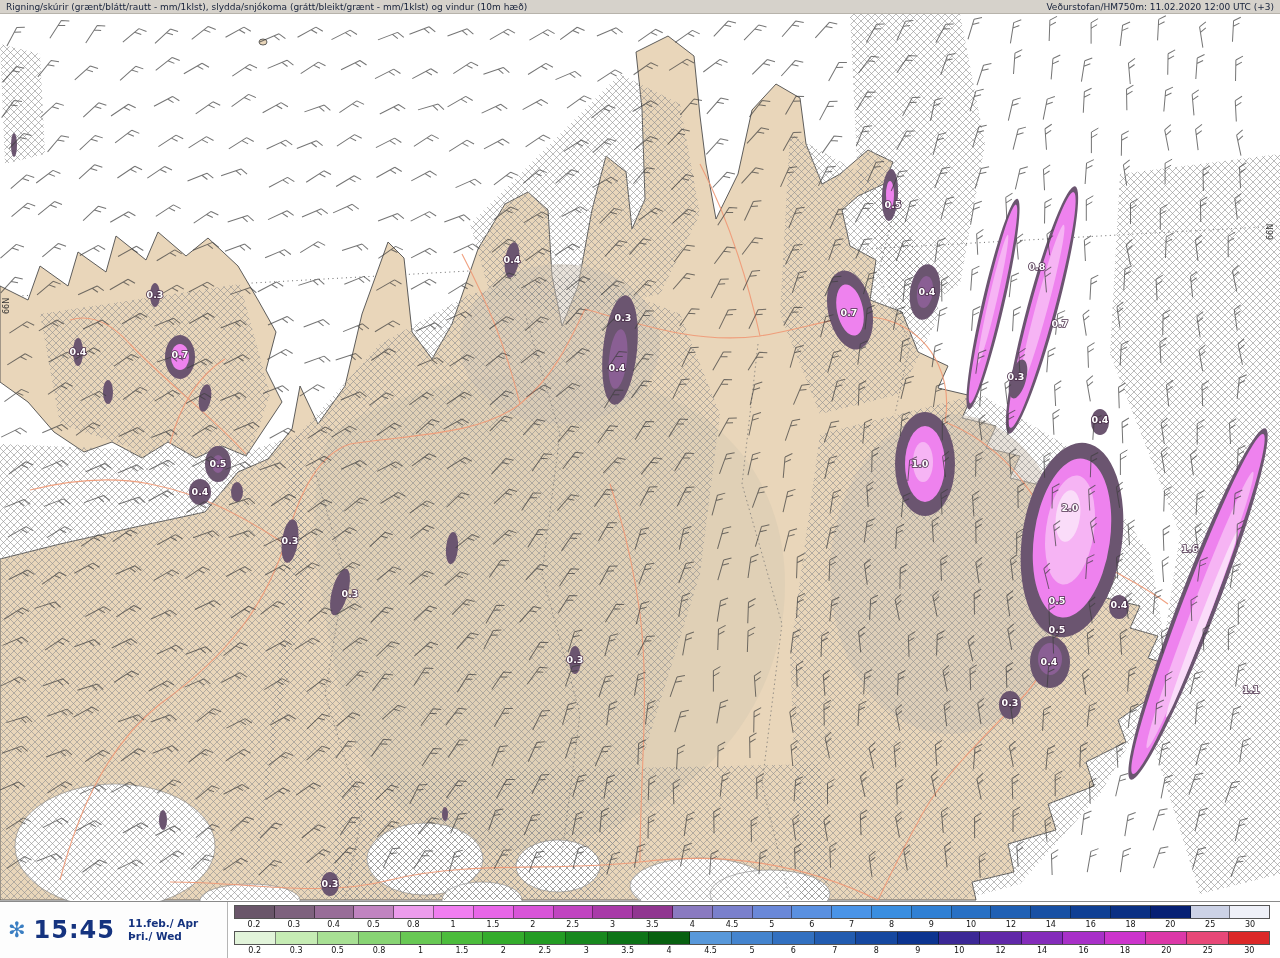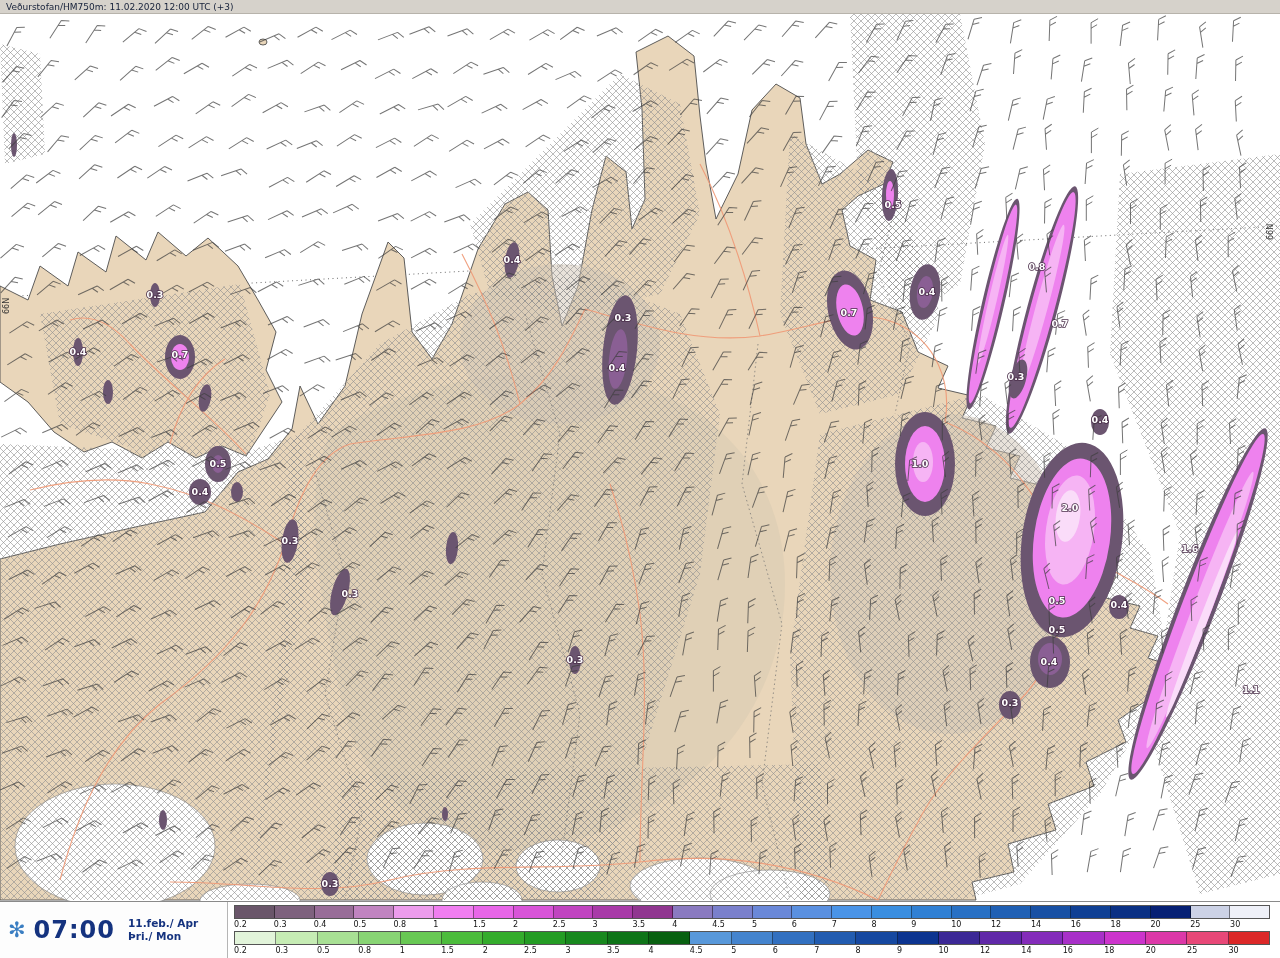--- a/index.html
+++ b/index.html
@@ -30,29 +30,30 @@
        border-top:1px solid #8a8a8a;display:flex;box-sizing:border-box;}
   .time-panel{width:228px;height:100%;border-right:1px solid #b5b5b5;display:flex;
               align-items:center;padding:0 8px;box-sizing:border-box;background:#fdfdfd;}
   .tp-icon{font-size:21px;color:#3a7ec2;margin-right:8px;line-height:1;}
   .tp-time{font-size:24px;font-weight:bold;color:#15337f;letter-spacing:1px;}
   .tp-date{margin-left:13px;color:#15337f;font-size:10.5px;font-weight:bold;line-height:1.25;}
   .legends{flex:1;padding:3px 10px 0 6px;box-sizing:border-box;}
   .scale-bar{display:flex;height:12px;border:1px solid #555;}
   .scale-bar .cell{flex:1;border-right:1px solid rgba(0,0,0,.45);box-sizing:border-box;}
   .scale-bar .cell:last-child{border-right:none;}
-  .scale-labels{display:flex;font-size:8px;color:#111;height:11px;line-height:11px;}
+  .scale-labels{display:flex;font-size:8px;color:#111;height:11px;line-height:11px;text-align:center;}
   .scale-labels .lab{flex:1;white-space:nowrap;overflow:visible;}
 </style>
 </head>
 <body>
 
 <div class="page">
 
   <div class="hdr">
+    <span>Rigning/skúrir (grænt/blátt/rautt - mm/1klst), slydda/snjókoma (grátt/bleikt/grænt - mm/1klst) og vindur (10m hæð)</span>
     <span>Veðurstofan/HM750m: 11.02.2020 12:00 UTC (+3)</span>
   </div>
 
   <div class="map-wrap">
     <svg width="1280" height="887" viewBox="0 0 1280 887">
       <defs>
         <pattern id="xh" width="7" height="7" patternUnits="userSpaceOnUse">
           <path d="M0,7 L7,0 M0,0 L7,7" stroke="#8f8f8f" stroke-width="0.6"></path>
         </pattern>
       </defs>
@@ -2659,24 +2660,24 @@
           <text x="330" y="873" class="plabel">0.3</text>
           <text x="9" y="300" class="glabel" transform="rotate(-90 9 300)">66N</text>
           <text x="1273" y="226" class="glabel" transform="rotate(-90 1273 226)">66N</text>
         </g>
     </svg>
   </div>
 
   <div class="ftr">
     <div class="time-panel">
       <span class="tp-icon">✻</span>
-      <span class="tp-time">07:00</span>
+      <span class="tp-time">15:45</span>
       <span class="tp-date">
         <span style="display:block">11.feb./ Apr</span>
-        <span style="display:block">Þri./ Mon</span>
+        <span style="display:block">Þri./ Wed</span>
       </span>
     </div>
     <div class="legends">
       <div class="scale-bar" id="snow-cells">
           <div class="cell" style="background: rgb(106, 86, 106);"></div>
           <div class="cell" style="background: rgb(126, 98, 126);"></div>
           <div class="cell" style="background: rgb(152, 109, 152);"></div>
           <div class="cell" style="background: rgb(192, 132, 192);"></div>
           <div class="cell" style="background: rgb(236, 156, 236);"></div>
           <div class="cell" style="background: rgb(240, 126, 240);"></div>

